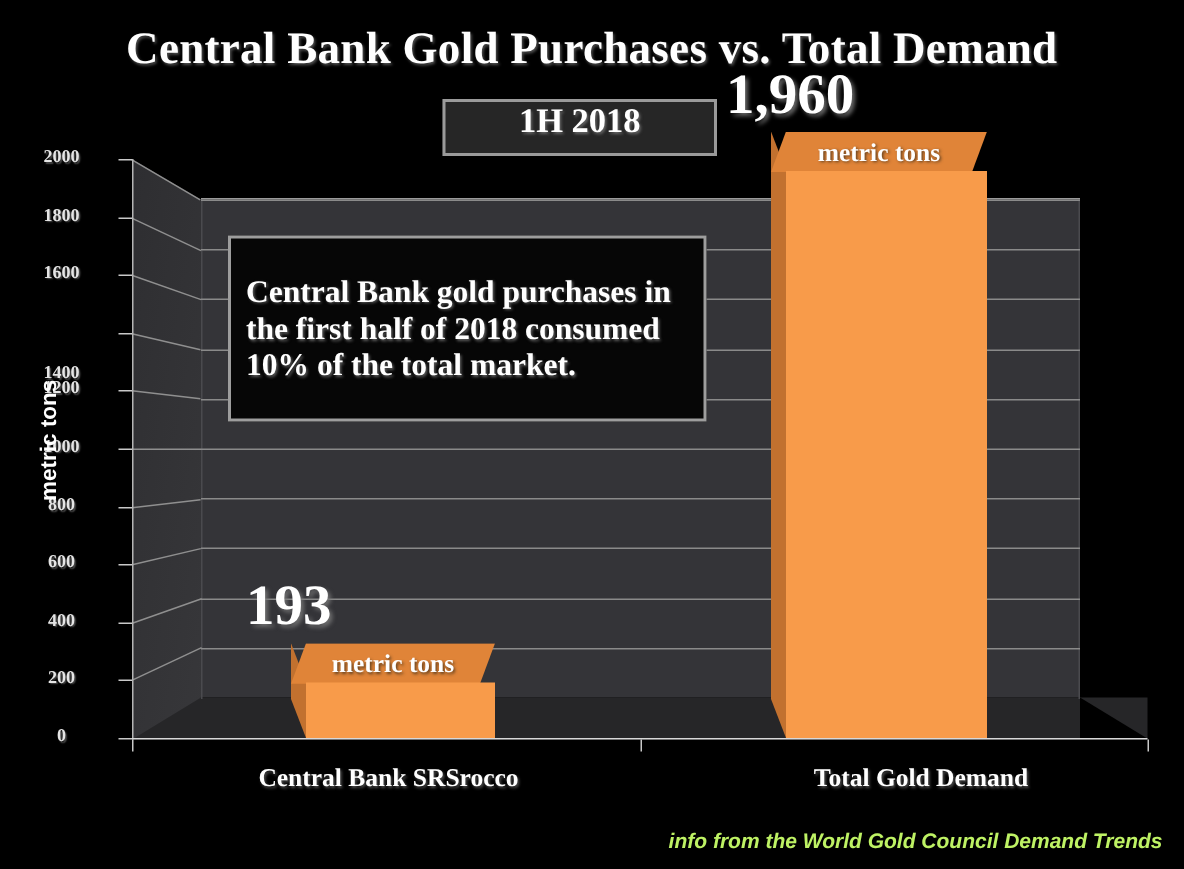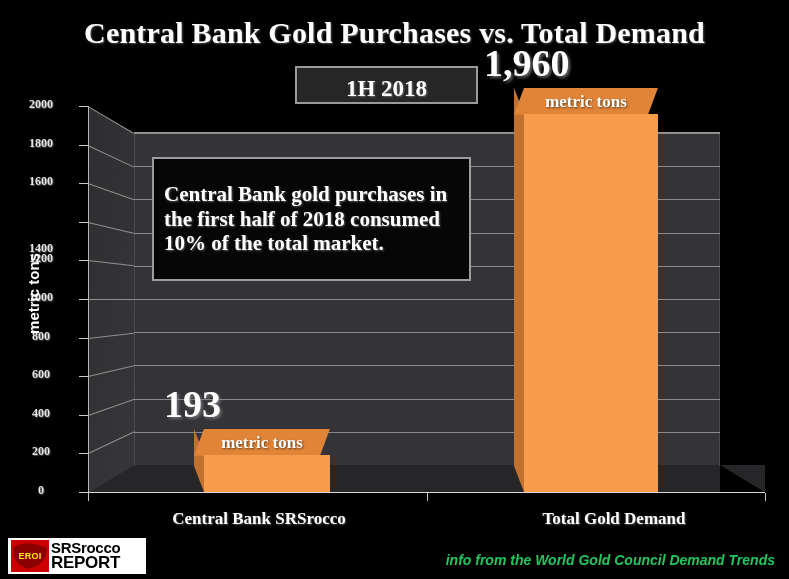--- a/index.html
+++ b/index.html
@@ -35,21 +35,21 @@
   #period-badge {
     position: absolute;
     left: 295px;
     top: 66px;
     width: 183px;
     height: 38px;
     background: #262626;
     border: 2px solid #9a9a9a;
     box-sizing: border-box;
     display: flex;
-    align-items: flex-end;
+    align-items: flex-start;
     justify-content: center;
   }
   #period-badge span {
     color: #ffffff;
     font-family: "Liberation Serif", serif;
     font-weight: bold;
     font-size: 23px;
     text-shadow: 1px 1px 2px rgba(120,120,120,0.8);
   }
 
@@ -318,21 +318,21 @@
     font-family: "Liberation Sans", sans-serif;
     font-weight: bold;
     font-size: 17px;
     letter-spacing: -0.3px;
     display: block;
   }
   #source-note {
     position: absolute;
     right: 14px;
     top: 552px;
-    color: #22c55e;
+    color: #bef264;
     font-family: "Liberation Sans", sans-serif;
     font-style: italic;
     font-weight: bold;
     font-size: 14px;
   }
 </style>
 </head>
 <body>
 
 <div id="root">
@@ -430,26 +430,16 @@
     <div id="xlabels">
         <div class="xlabel" style="left: 119px; width: 280px;">Central Bank SRSrocco</div>
         <div class="xtick" style="left: 88px;"></div>
         <div class="xlabel" style="left: 474px; width: 280px;">Total Gold Demand</div>
         <div class="xtick" style="left: 427px;"></div>
         <div class="xtick" style="left: 765px;"></div>
       </div>
 
   </div>
 
-  <div id="logo-box">
-    <div id="logo-mark">
-      <div class="map-shape"></div>
-      <div class="eroi">EROI</div>
-    </div>
-    <div id="logo-words">
-      <span class="l1">SRSrocco</span>
-      <span class="l2">REPORT</span>
-    </div>
-  </div>
 
   <div id="source-note">info from the World Gold Council Demand Trends</div>
 
 </div>
 
 </body></html>

